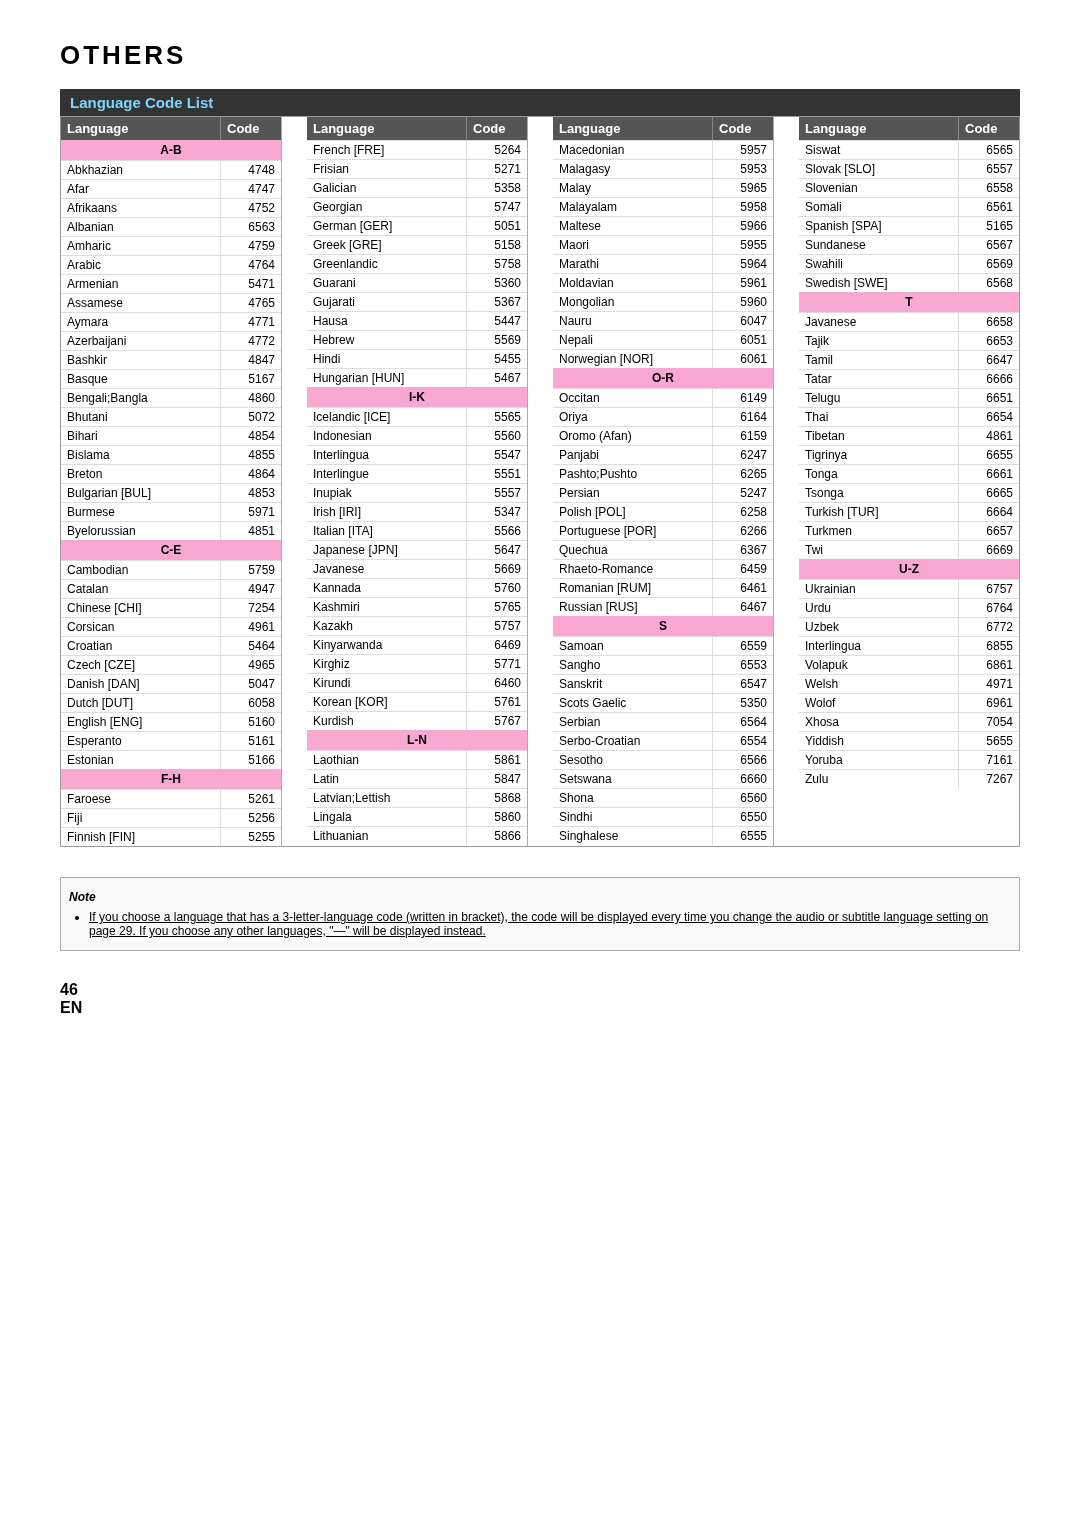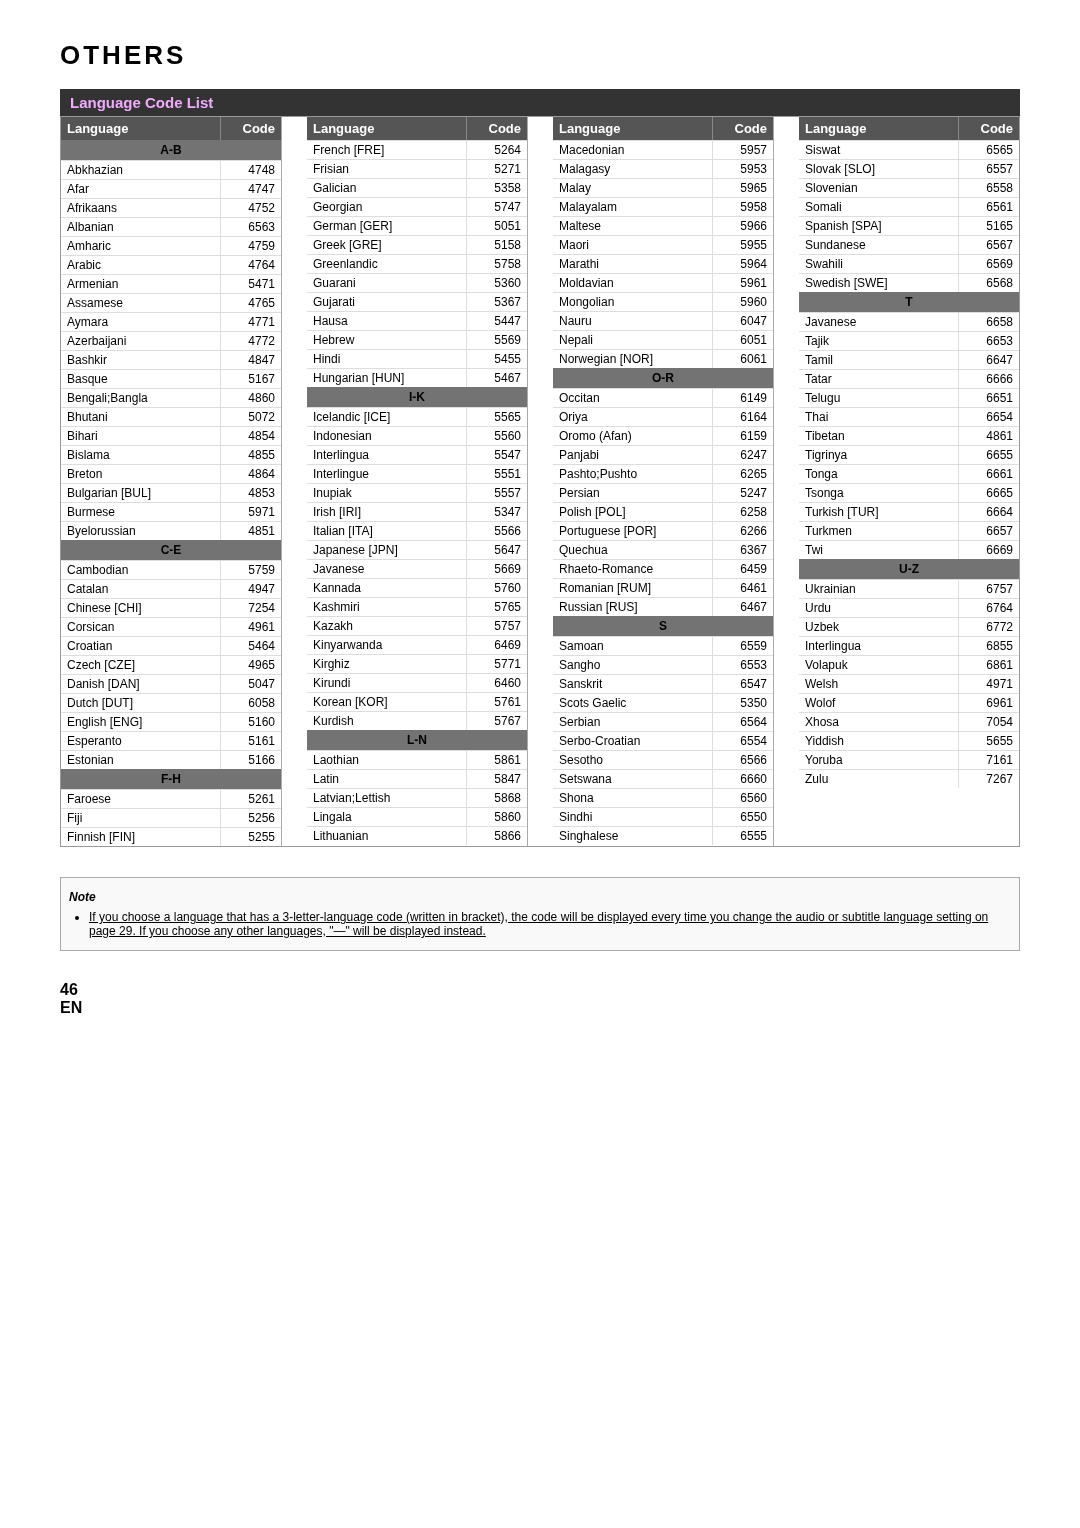--- a/index.html
+++ b/index.html
@@ -17,21 +17,21 @@
       padding: 40px 20px;
     }
     .page-title {
       font-size: 26px;
       font-weight: bold;
       letter-spacing: 3px;
       margin-bottom: 18px;
     }
     .section-title {
       background: #333;
-      color: #f0abfc;
+      color: #7dd3fc;
       font-size: 15px;
       font-weight: bold;
       padding: 5px 10px;
       margin-bottom: 0;
     }
     .table-wrapper {
       border: 1px solid #999;
       margin-bottom: 20px;
     }
     .columns-container {
@@ -53,26 +53,25 @@
       font-weight: bold;
     }
     .col-header .h-lang {
       flex: 1;
       padding: 4px 6px;
       border-right: 1px solid #888;
     }
     .col-header .h-code {
       width: 60px;
       padding: 4px 6px;
-      text-align: right;
     }
     .section-header {
       text-align: center;
       font-weight: bold;
-      background: #737373;
+      background: #f9a8d4;
       padding: 3px 0;
       font-size: 12px;
     }
     .lang-row {
       display: flex;
       border-top: 1px solid #ddd;
     }
     .lang-row:first-child {
       border-top: none;
     }

